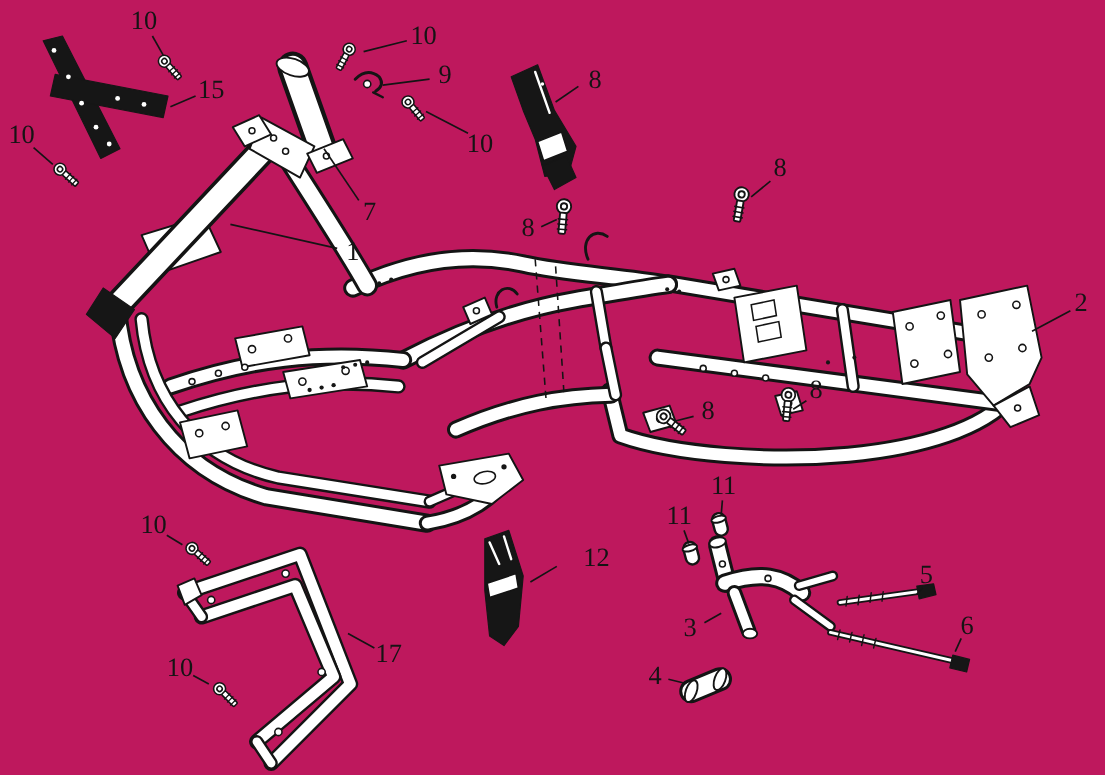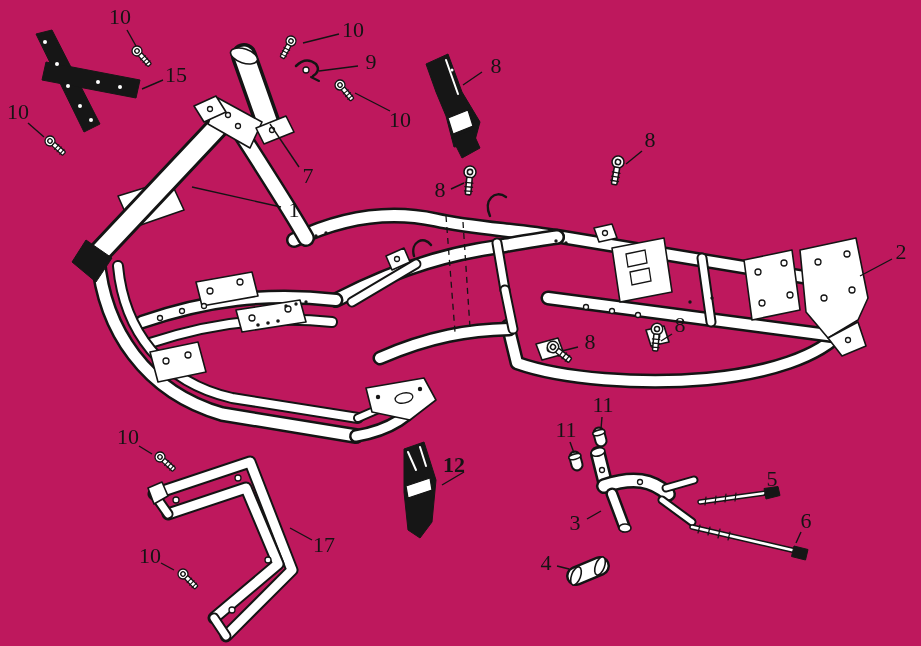--- a/index.html
+++ b/index.html
@@ -347,21 +347,21 @@
       <span class="part-label" style="left: 308px; top: 176px;">7</span>
       <span class="part-label" style="left: 440px; top: 190px;">8</span>
       <span class="part-label" style="left: 650px; top: 140px;">8</span>
       <span class="part-label" style="left: 294px; top: 210px;">1</span>
       <span class="part-label" style="left: 901px; top: 252px;">2</span>
       <span class="part-label" style="left: 680px; top: 325px;">8</span>
       <span class="part-label" style="left: 590px; top: 342px;">8</span>
       <span class="part-label" style="left: 128px; top: 437px;">10</span>
       <span class="part-label" style="left: 603px; top: 405px;">11</span>
       <span class="part-label" style="left: 566px; top: 430px;">11</span>
-      <span class="part-label" style="left: 454px; top: 465px; font-weight: bold;">12</span>
+      <span class="part-label" style="left: 497px; top: 465px;">12</span>
       <span class="part-label" style="left: 772px; top: 479px;">5</span>
       <span class="part-label" style="left: 806px; top: 521px;">6</span>
       <span class="part-label" style="left: 575px; top: 523px;">3</span>
       <span class="part-label" style="left: 546px; top: 563px;">4</span>
       <span class="part-label" style="left: 324px; top: 545px;">17</span>
       <span class="part-label" style="left: 150px; top: 556px;">10</span>
     </div>
 </div>
 
 </body></html>

